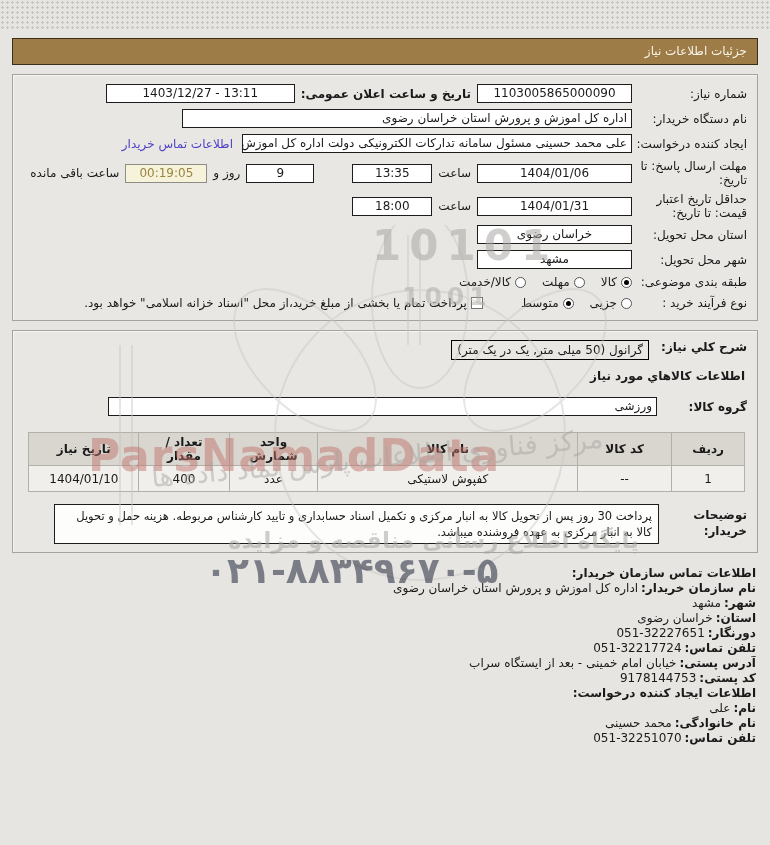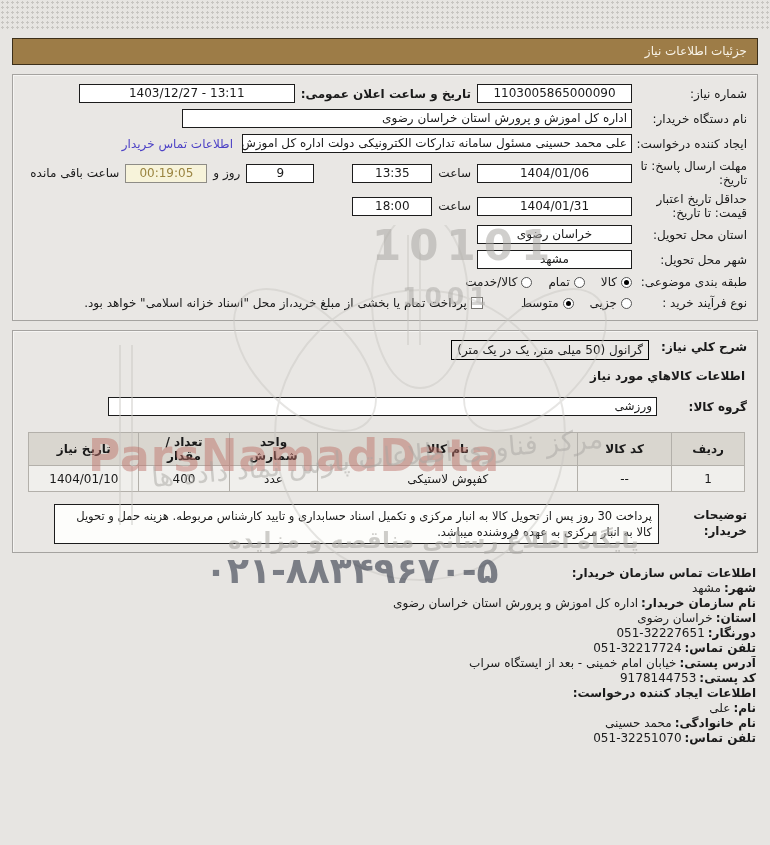--- a/index.html
+++ b/index.html
@@ -117,21 +117,21 @@
 <div class="top-texture"></div>
 
 <div class="title-bar">جزئیات اطلاعات نیاز</div>
 
 <div class="panel">
 
   <div class="f-row">
     <div class="f-label">شماره نیاز:</div>
     <div class="inp inp-date ltr">1103005865000090</div>
     <div class="sep" style="font-weight:bold;">تاریخ و ساعت اعلان عمومی:</div>
-    <div class="inp ltr" style="width:216px;">1403/12/27 - 13:11</div>
+    <div class="inp ltr" style="width:189px;">1403/12/27 - 13:11</div>
   </div>
 
   <div class="f-row">
     <div class="f-label">نام دستگاه خریدار:</div>
     <div class="inp inp-wide">اداره کل اموزش و پرورش استان خراسان رضوی</div>
   </div>
 
   <div class="f-row">
     <div class="f-label">ایجاد کننده درخواست:</div>
     <div class="inp inp-creator">علی محمد حسینی مسئول سامانه تدارکات الکترونیکی دولت اداره کل اموزش و پ</div>
@@ -164,21 +164,21 @@
   <div class="f-row">
     <div class="f-label">شهر محل تحویل:</div>
     <div class="inp inp-date">مشهد</div>
   </div>
 
   <div class="f-row" style="margin-bottom:7px;">
     <div class="f-label">طبقه بندی موضوعی:</div>
     <span class="radio checked"></span>
     <span class="opt-label">کالا</span>
     <span class="radio"></span>
-    <span class="opt-label">تمام</span>
+    <span class="opt-label">مهلت</span>
     <span class="radio"></span>
     <span class="opt-label">کالا/خدمت</span>
   </div>
 
   <div class="f-row" style="margin-bottom:2px;">
     <div class="f-label">نوع فرآیند خرید :</div>
     <span class="radio"></span>
     <span class="opt-label">جزیی</span>
     <span class="radio checked"></span>
     <span class="opt-label">متوسط</span>
@@ -233,22 +233,22 @@
   </table>
 
   <div class="notes-row">
     <div class="notes-label">توضیحات خریدار:</div>
     <div class="notes-box">پرداخت 30 روز پس از تحویل کالا به انبار مرکزی و تکمیل اسناد حسابداری و تایید کارشناس مربوطه. هزینه حمل و تحویل کالا به انبار مرکزی به عهده فروشنده میباشد.</div>
   </div>
 </div>
 
 <div class="contact">
   <div class="c-line bold">اطلاعات تماس سازمان خریدار:</div>
+  <div class="c-line"><b>نام سازمان خریدار:</b><span>اداره کل اموزش و پرورش استان خراسان رضوی</span></div>
   <div class="c-line"><b>شهر:</b><span>مشهد</span></div>
-  <div class="c-line"><b>نام سازمان خریدار:</b><span>اداره کل اموزش و پرورش استان خراسان رضوی</span></div>
   <div class="c-line"><b>استان:</b><span>خراسان رضوی</span></div>
   <div class="c-line"><b>دورنگار:</b><span class="num">32227651-051</span></div>
   <div class="c-line"><b>تلفن تماس:</b><span>32217724-051</span></div>
   <div class="c-line"><b>آدرس پستی:</b><span>خیابان امام خمینی - بعد از ایستگاه سراب</span></div>
   <div class="c-line"><b>کد پستی:</b><span>9178144753</span></div>
   <div class="c-line bold">اطلاعات ایجاد کننده درخواست:</div>
   <div class="c-line"><b>نام:</b><span>علی</span></div>
   <div class="c-line"><b>نام خانوادگی:</b><span>محمد حسینی</span></div>
   <div class="c-line"><b>تلفن تماس:</b><span>32251070-051</span></div>
 </div>

